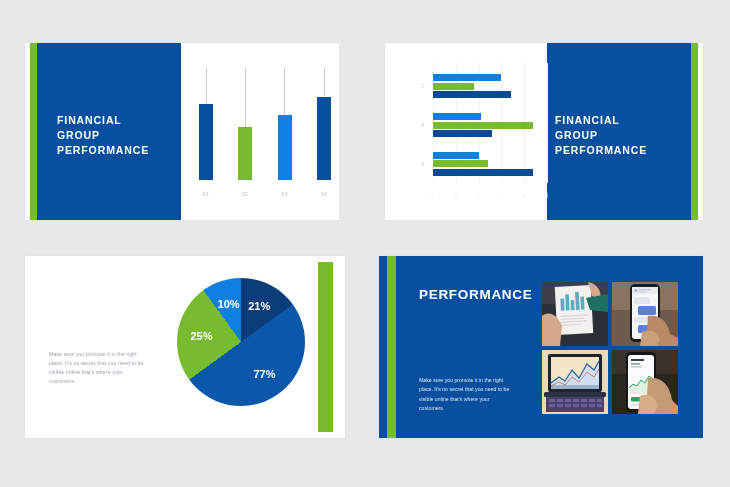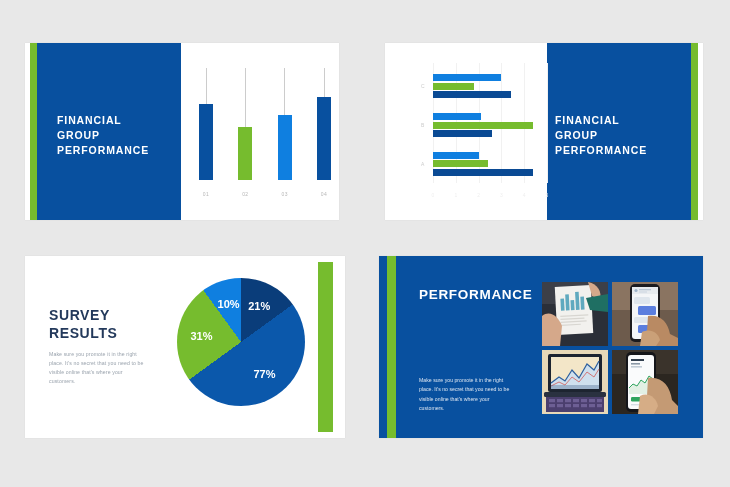--- a/index.html
+++ b/index.html
@@ -209,30 +209,26 @@
           <div class="hbar" style="top: 0px; height: 7px; width: 68.4px; background: rgb(15, 127, 224);"></div>
           <div class="hbar" style="top: 8.5px; height: 7px; width: 41.04px; background: rgb(118, 188, 46);"></div>
           <div class="hbar" style="top: 17px; height: 7px; width: 77.52px; background: rgb(10, 74, 148);"></div>
           <div class="hcat-label" style="top: 9px;">C</div>
         </div>
       </div>
   </div>
 
   <div class="slide" id="slide3">
     <div class="s3-green"></div>
-    <div class="s3-title">
-      <div>SURVEY</div>
-      <div>RESULTS</div>
-    </div>
     <div class="s3-body">Make sure you promote it in the right place. It's no secret that you need to be visible online that's where your customers.</div>
     <div class="pie-wrap" id="s3pie">
       <div class="pie" id="s3pieslices" style="background: conic-gradient(rgb(10, 61, 122) 0deg, rgb(10, 61, 122) 54deg, rgb(11, 88, 171) 54deg, rgb(11, 88, 171) 234deg, rgb(118, 188, 46) 234deg, rgb(118, 188, 46) 324deg, rgb(15, 127, 224) 324deg, rgb(15, 127, 224) 360deg);"></div>
     <div class="pie-label" style="left: 82.1596px; top: 28.3597px;">21%</div>
         <div class="pie-label" style="left: 87.5114px; top: 96.3607px;">77%</div>
-        <div class="pie-label" style="left: 24.4925px; top: 57.7426px;">31%</div>
+        <div class="pie-label" style="left: 24.4925px; top: 57.7426px;">25%</div>
         <div class="pie-label" style="left: 51.6393px; top: 25.9577px;">10%</div>
       </div>
   </div>
 
   <div class="slide" id="slide4">
     <div class="s4-bg"></div>
     <div class="s4-green"></div>
     <div class="s4-title">
       <div>PERFORMANCE</div>
     </div>

